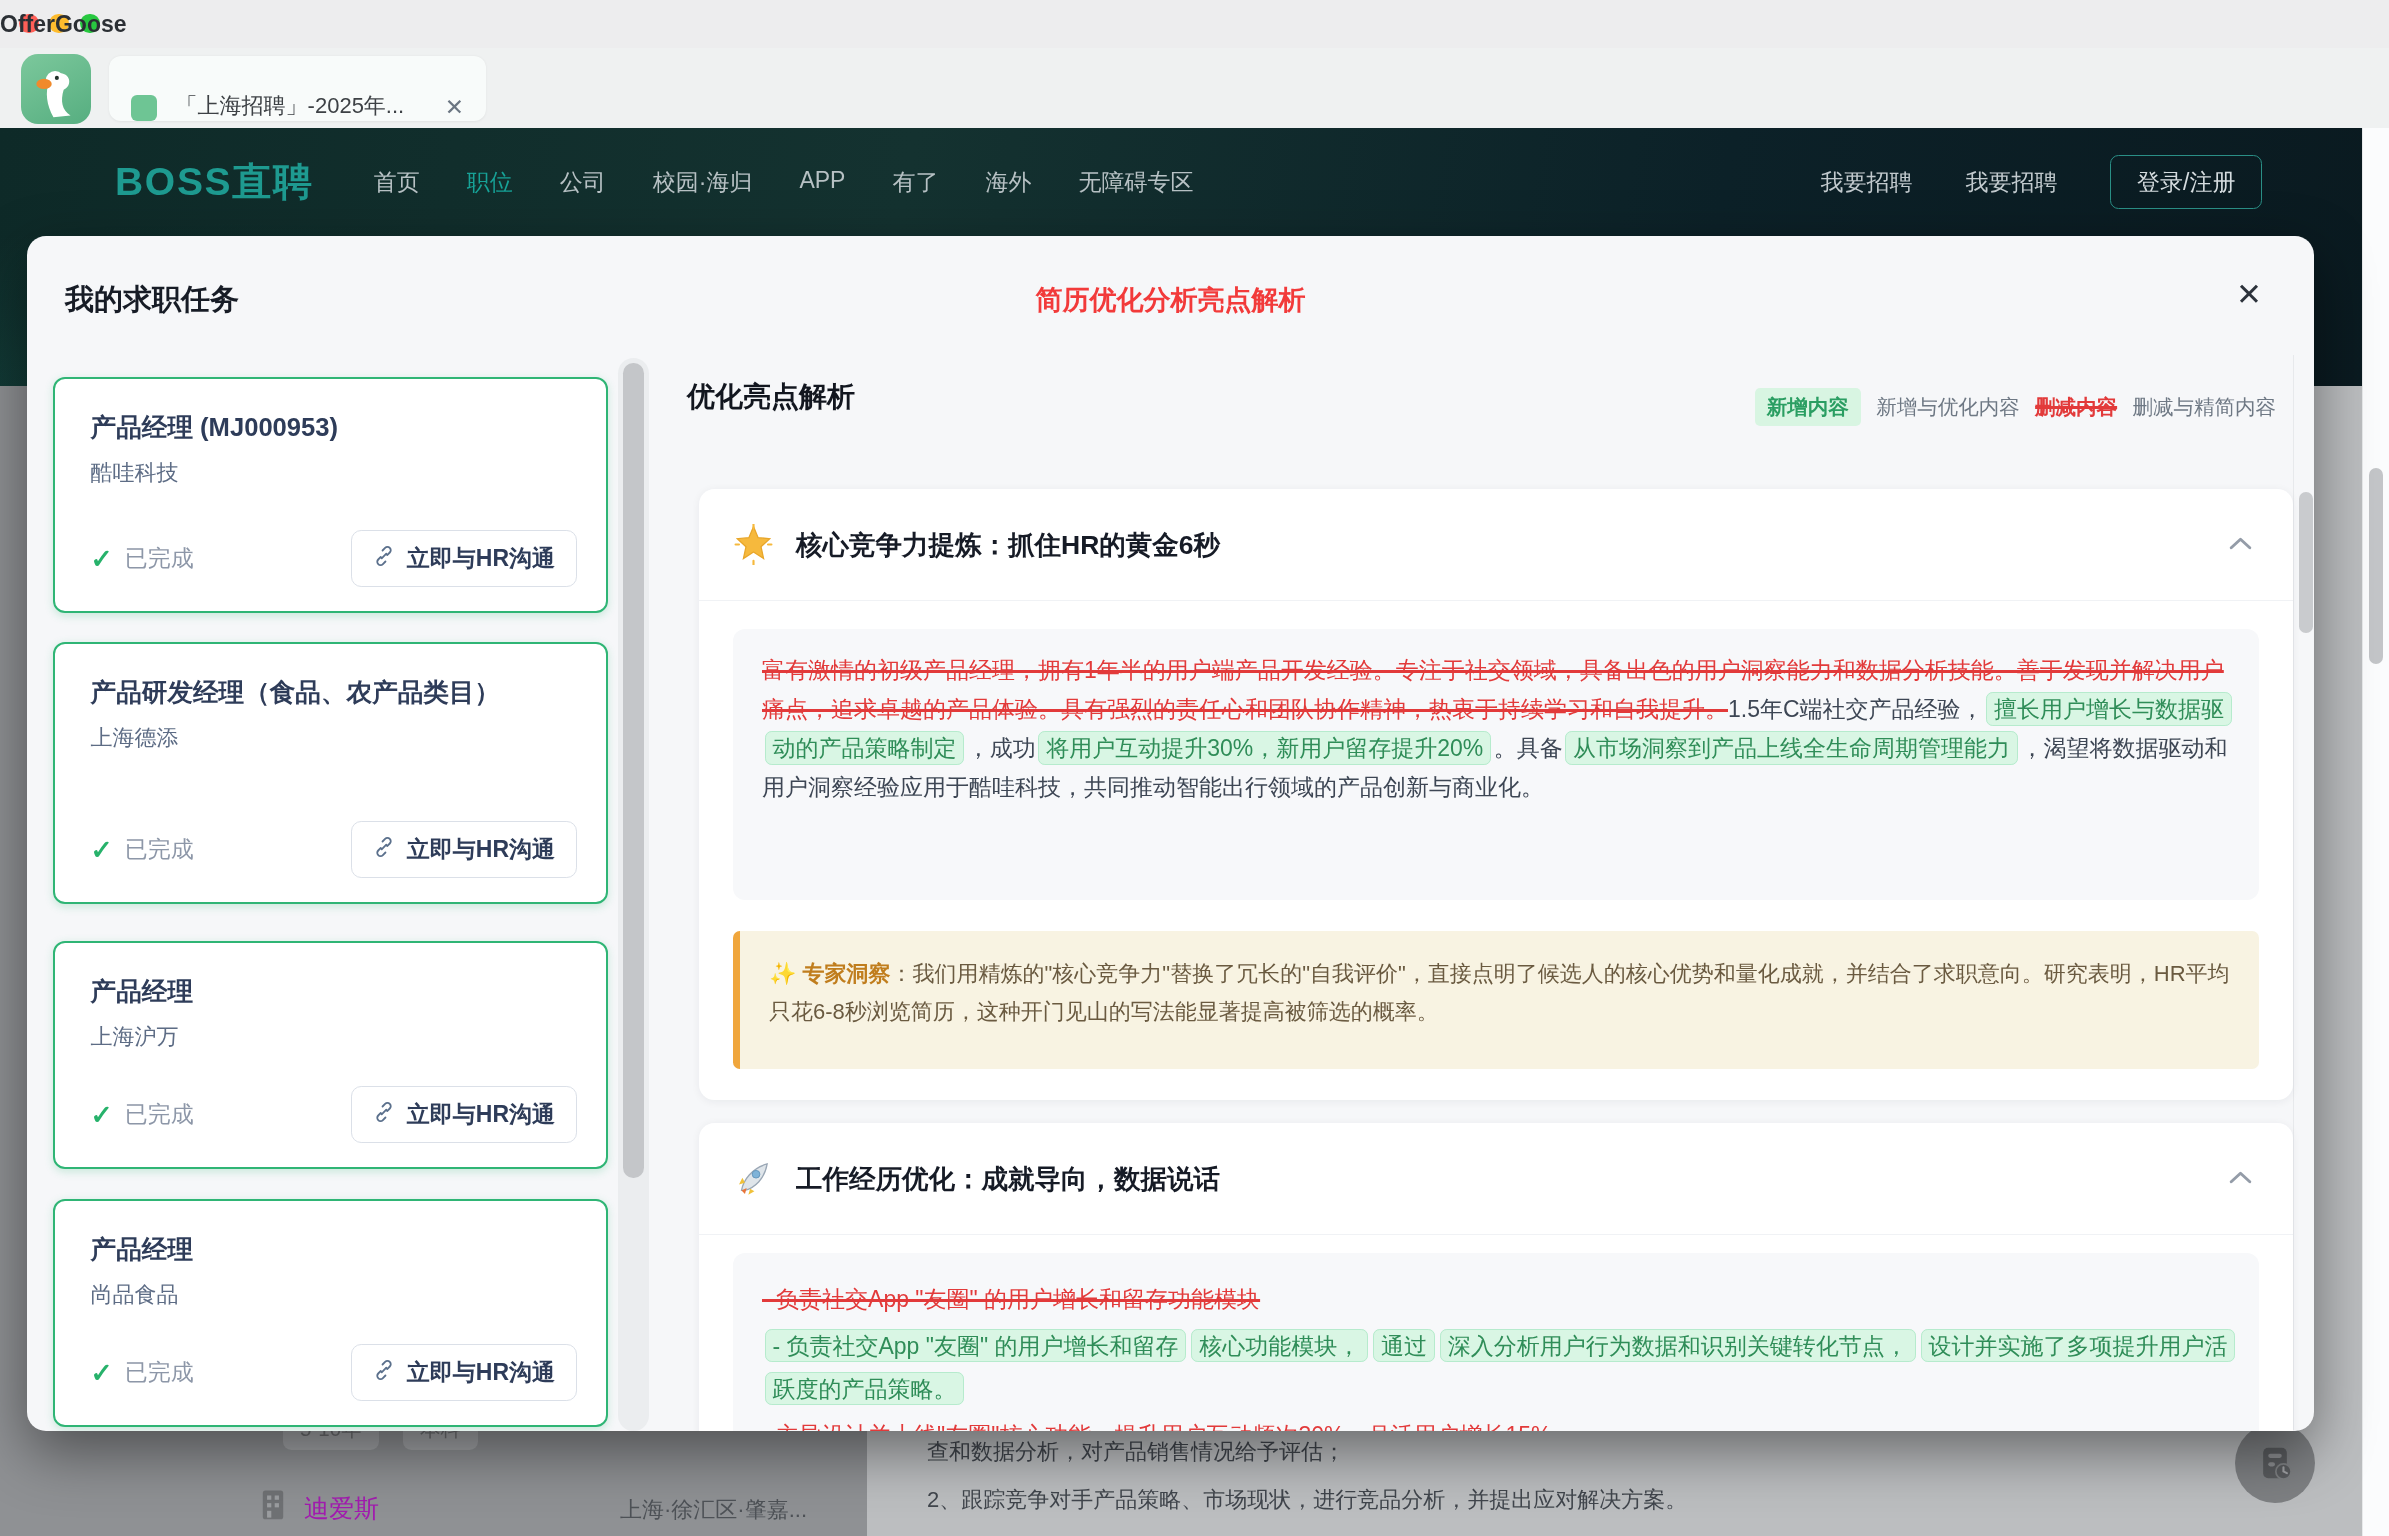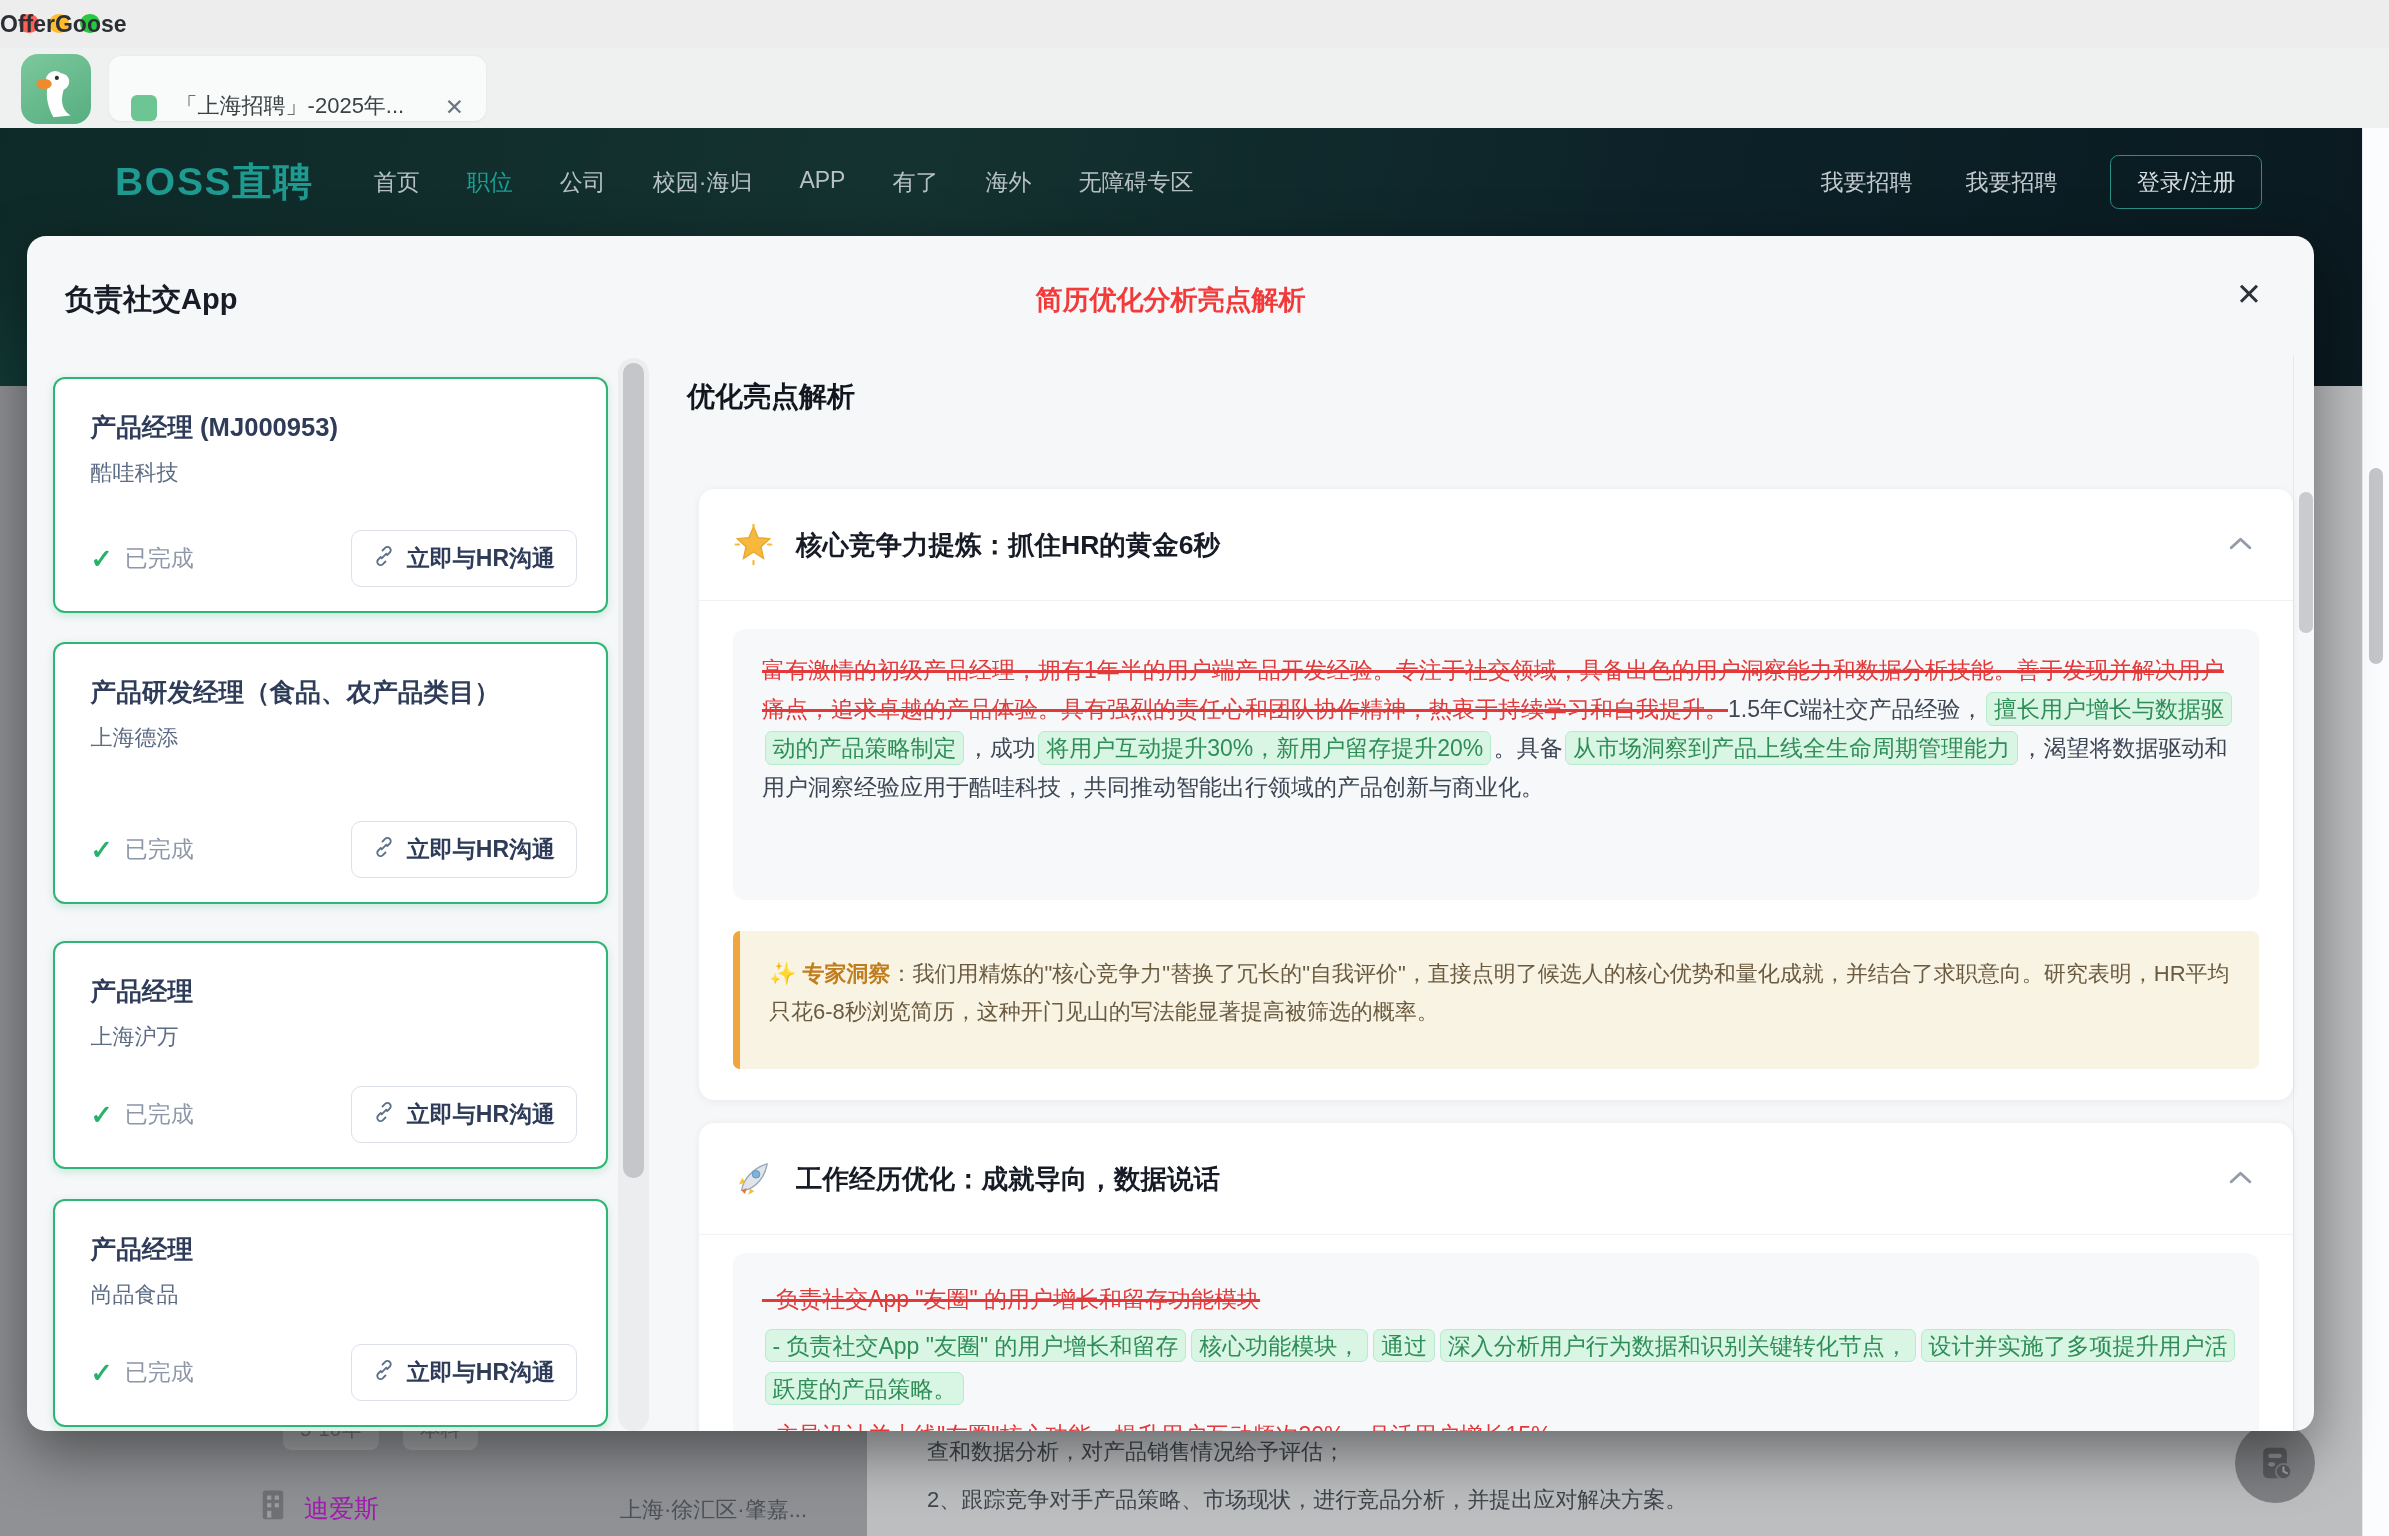--- a/index.html
+++ b/index.html
@@ -187,21 +187,21 @@
       <circle cx="36" cy="36" r="9" fill="#595b5e" stroke="#7e8083" stroke-width="2"></circle>
       <path d="M36 31 v5 l4 2" stroke="#9fa1a4" stroke-width="2.5" fill="none" stroke-linecap="round"></path>
     </svg>
   </div>
 
   <div class="win-scroll">
     <div class="win-thumb"></div>
   </div>
 
   <div class="modal">
-    <div class="m-title-left">负责社交App</div>
+    <div class="m-title-left">我的求职任务</div>
     <div class="m-title-center">简历优化分析亮点解析</div>
     <button class="m-close">✕</button>
 
     <div>
         <article class="card card-0">
           <h3 class="card-title">产品经理 (MJ000953)</h3>
           <div class="card-company">酷哇科技</div>
           <div class="card-row">
             <div class="status">
               <span class="check">✓</span>
@@ -261,20 +261,26 @@
                 </svg></span>
               <span>立即与HR沟通</span>
             </button>
           </div>
         </article>
       </div>
     <div class="side-track"></div>
     <div class="side-thumb"></div>
 
     <div class="main-title">优化亮点解析</div>
+    <div class="legend">
+      <span class="tag-added">新增内容</span>
+      <span>新增与优化内容</span>
+      <span class="tag-removed">删减内容</span>
+      <span>删减与精简内容</span>
+    </div>
     <div class="m-divider"></div>
     <div class="main-thumb"></div>
 
     <section class="section a">
       <div class="sec-head">
         <span class="sec-emoji">
           <svg width="41" height="41" viewBox="0 0 48 48">
             <path d="M24 3 l5.4 13 13.6 1.2 -10.2 9.4 3 13.8 -11.8 -7.6 -11.8 7.6 3 -13.8 -10.2 -9.4 13.6 -1.2 z" fill="#f6b93d" stroke="#e8a62a" stroke-width="1.5"></path>
             <path d="M24 0 v5 M24 43 v5 M3 24 h4 M41 24 h4" stroke="#f6b93d" stroke-width="2.5" stroke-linecap="round"></path>
           </svg>

